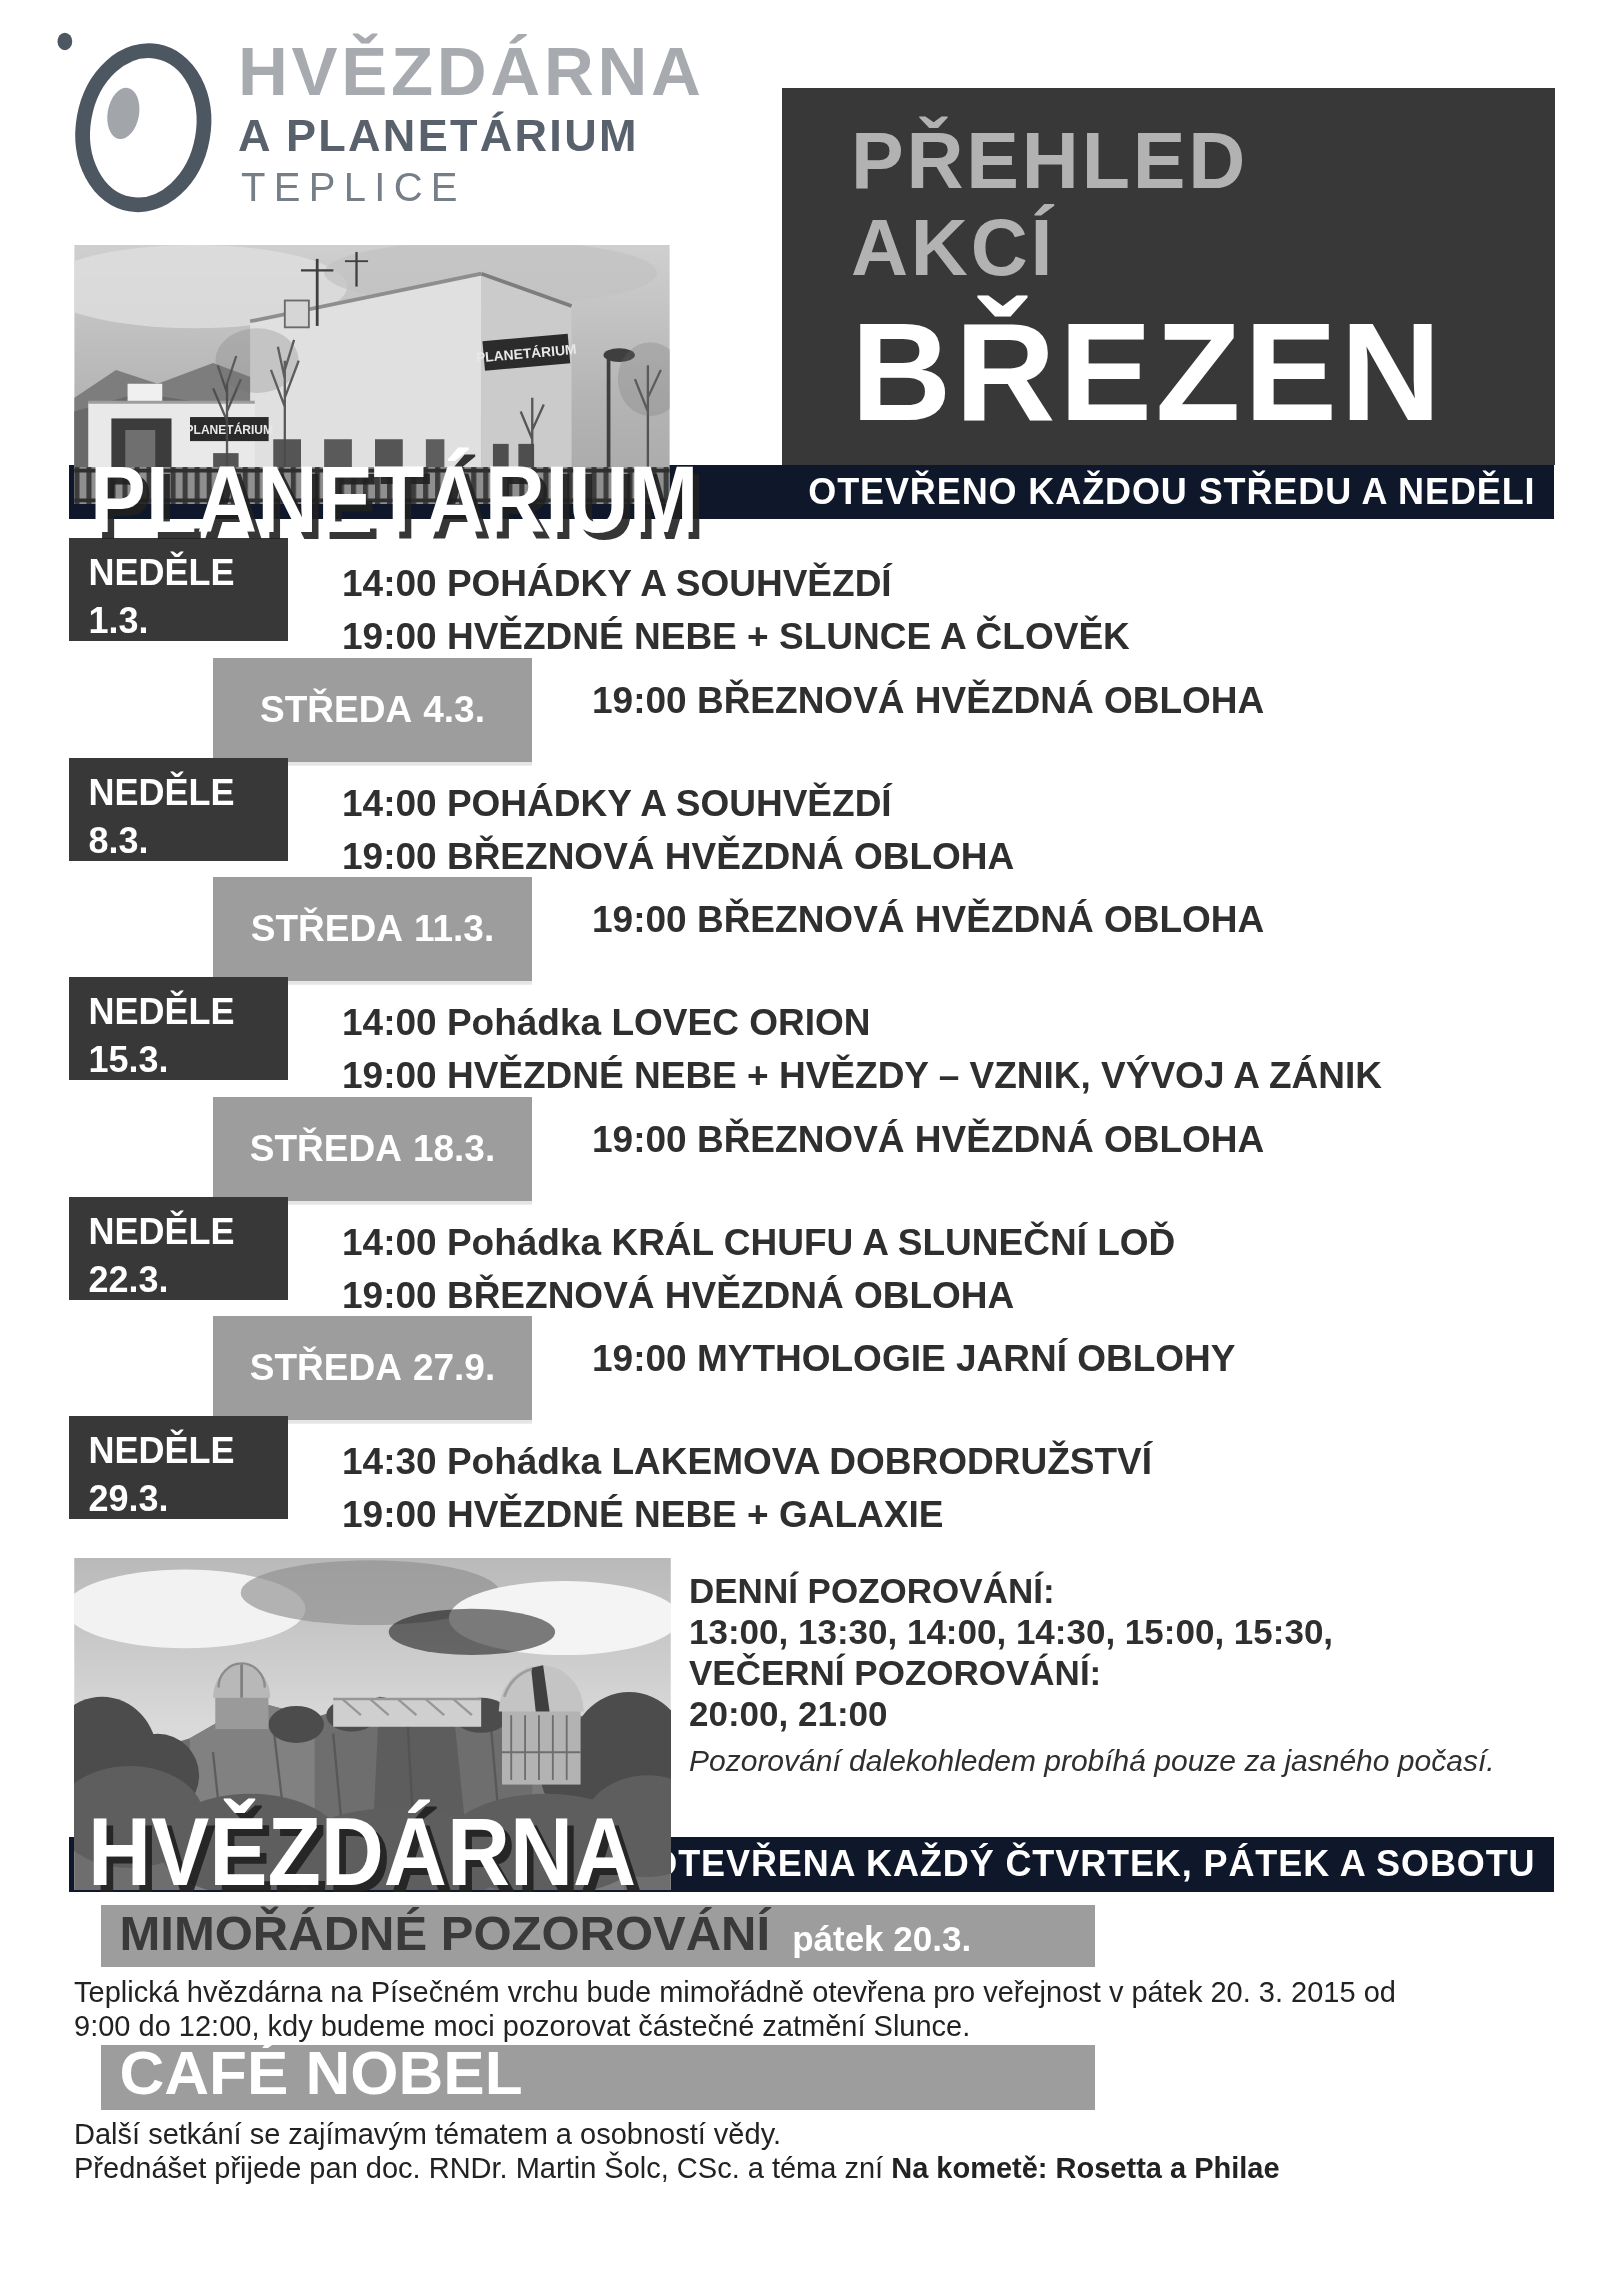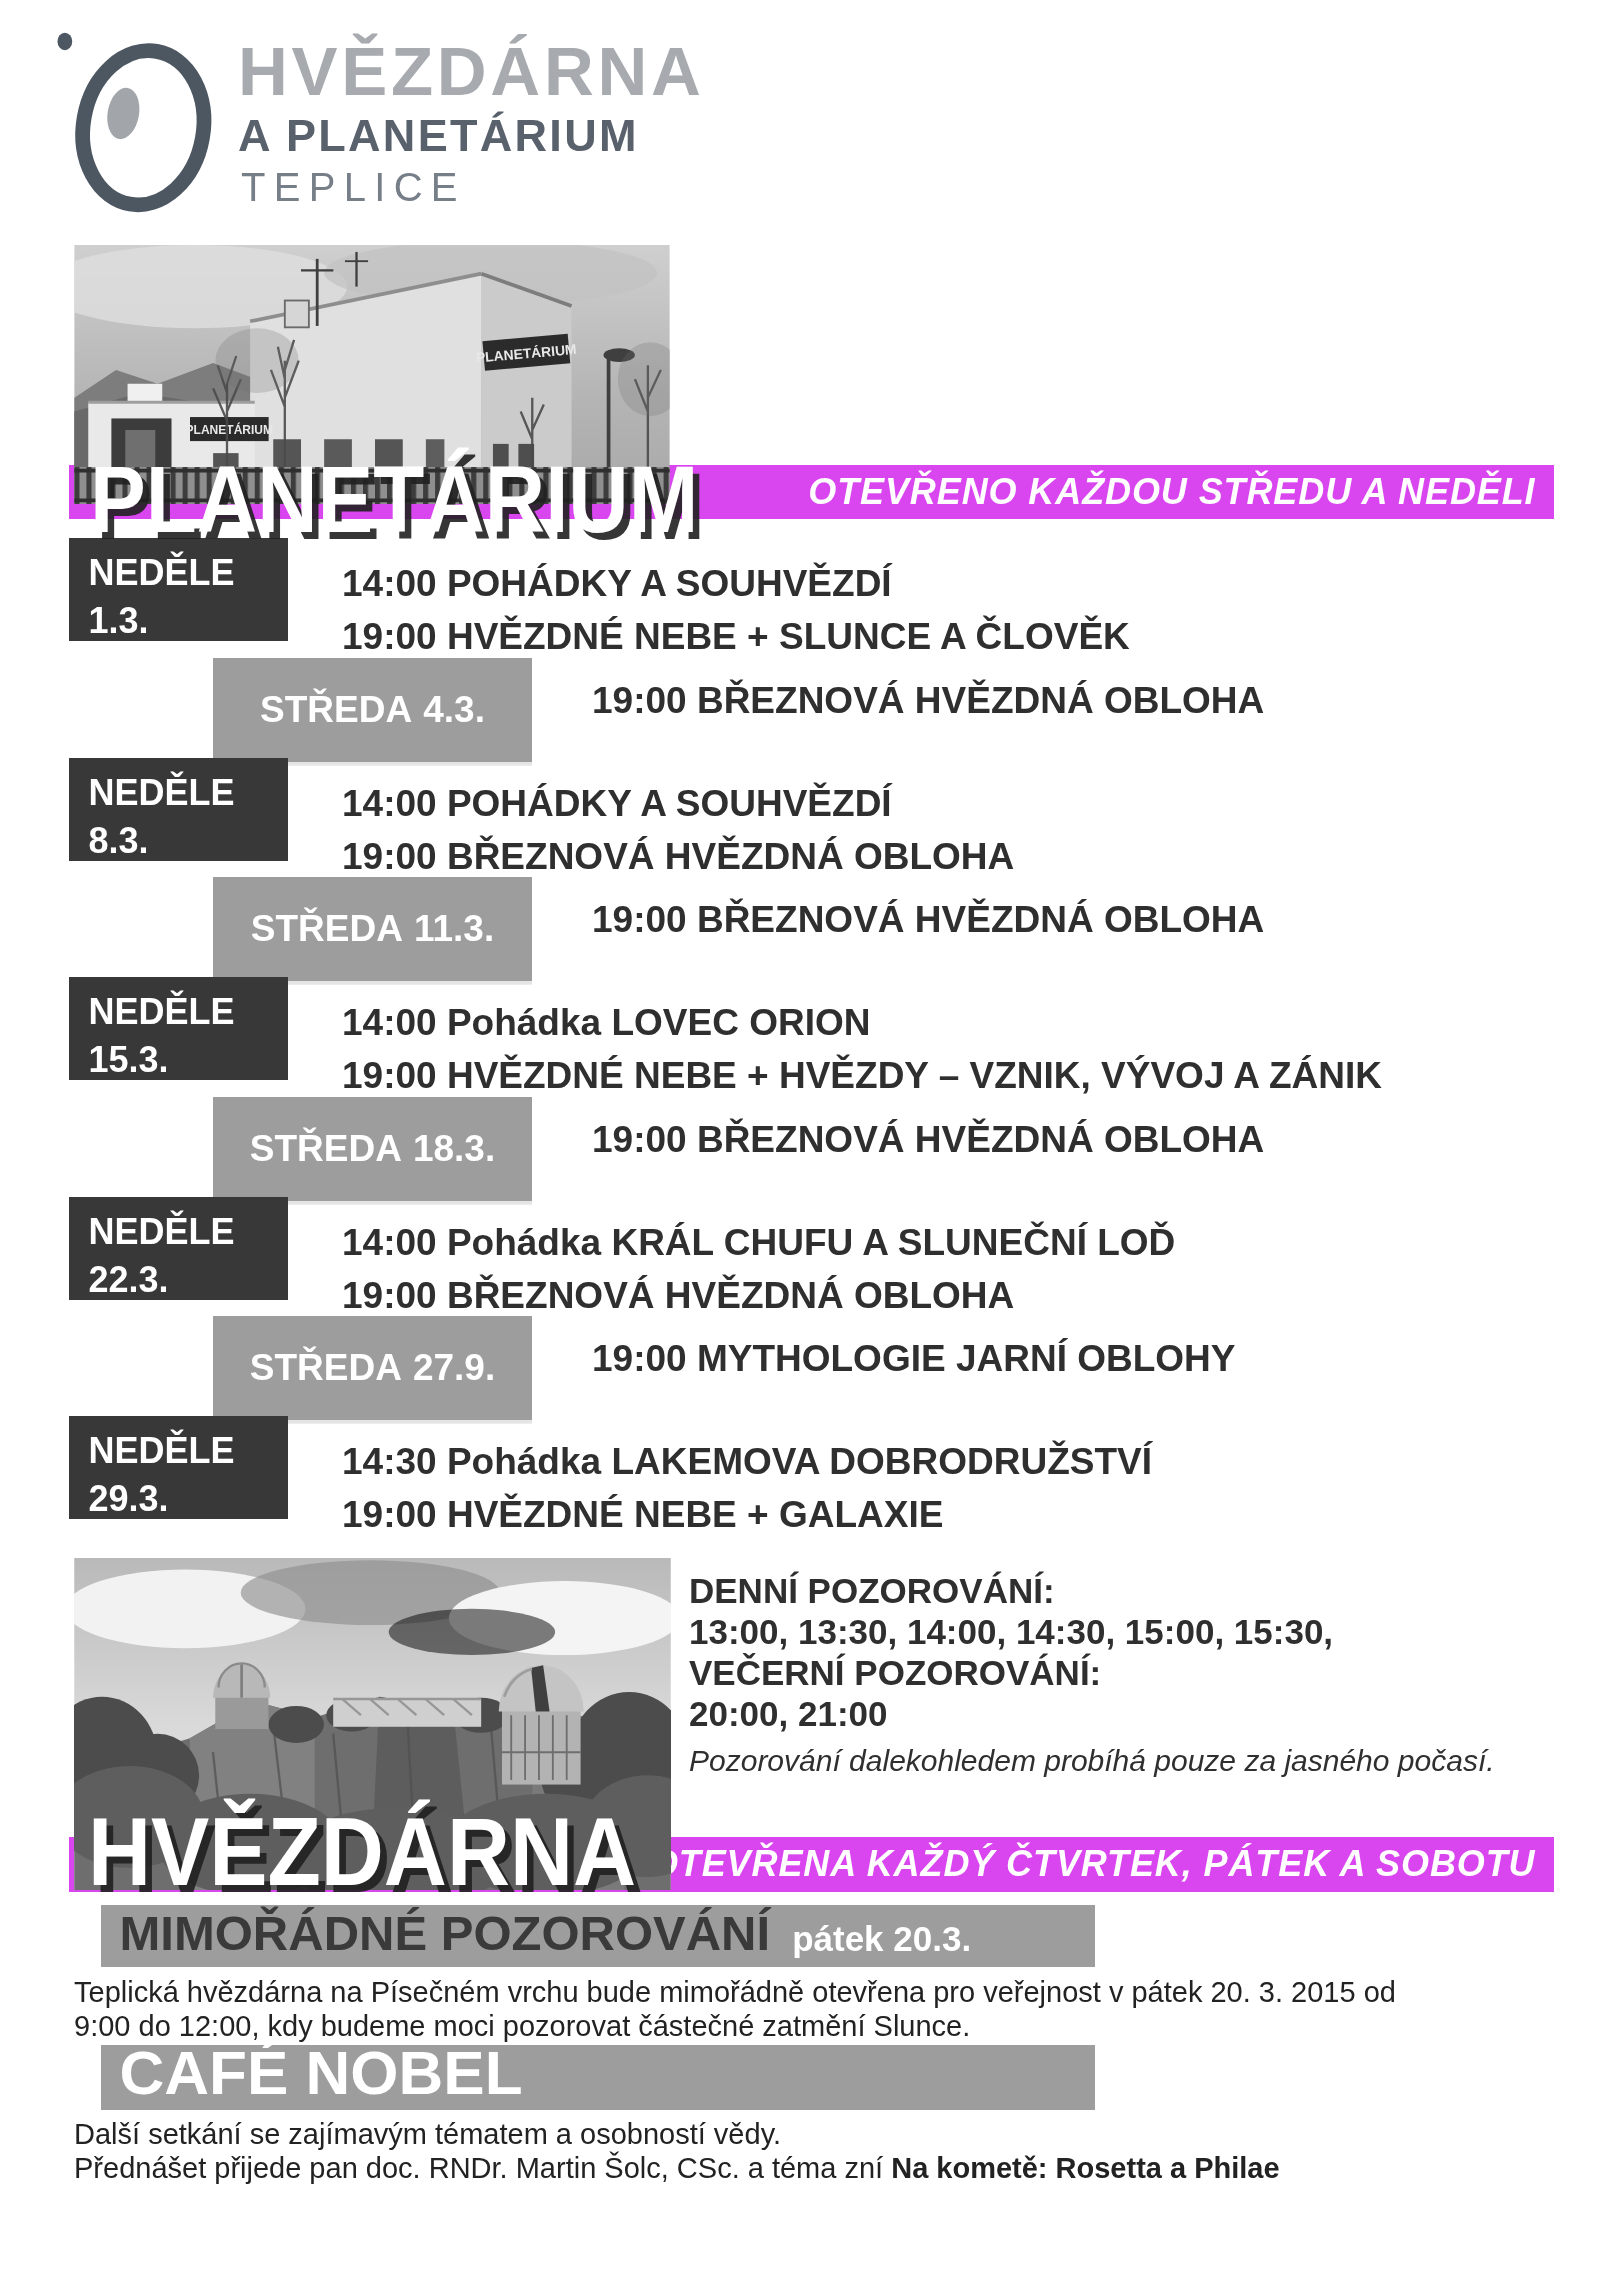--- a/index.html
+++ b/index.html
@@ -14,21 +14,21 @@
   .logo-line2{left:238px;top:110px;font-size:45px;font-weight:700;letter-spacing:2.3px;color:#59616c;}
   .logo-line3{left:241px;top:165px;font-size:40px;font-weight:400;letter-spacing:8.3px;color:#767e88;}
 
   
   .header-box{left:782px;top:88px;width:773px;height:377px;background:#383838;
     box-sizing:border-box;padding:29px 0 0 69px;}
   .hdr-gray{font-size:79px;font-weight:700;letter-spacing:2.8px;line-height:87px;color:#b2b2b2;}
   .hdr-month{font-size:139px;font-weight:700;letter-spacing:3.7px;line-height:148px;color:#ffffff;margin-top:6.5px;}
 
   
-  .bar{left:69px;width:1485px;background:#d946ef;font-style:italic;}
+  .bar{left:69px;width:1485px;background:#0f172a;}
   .bar1{top:465px;height:54px;}
   .bar2{top:1837px;height:55px;}
   .bar-label{position:absolute;right:18.5px;top:0;line-height:54px;font-size:36px;font-weight:700;
     letter-spacing:0.9px;color:#ffffff;white-space:nowrap;}
 
   
   .big-title{font-weight:700;color:#ffffff;white-space:nowrap;
     text-shadow:7.4px 6.5px 0 rgba(32,32,32,0.9);transform-origin:left top;z-index:6;}
   .title-planetarium{left:90px;top:445px;font-size:95px;transform:scaleX(0.88);}
   .title-hvezdarna{left:88px;top:1796px;font-size:97px;transform:scaleX(0.90);}
@@ -79,20 +79,25 @@
     <g transform="rotate(10 200 235)">
       <ellipse cx="200" cy="235" rx="130" ry="168" fill="none" stroke="#4d5761" stroke-width="32"></ellipse>
       <ellipse cx="152" cy="212" rx="34" ry="56" fill="#a2a6ab"></ellipse>
     </g>
     <ellipse cx="30" cy="48" rx="16" ry="19" fill="#4d5761"></ellipse>
   </svg>
   <div class="abs logo-line1">HVĚZDÁRNA</div>
   <div class="abs logo-line2">A PLANETÁRIUM</div>
   <div class="abs logo-line3">TEPLICE</div>
 
+  <div class="abs header-box">
+    <div class="hdr-gray">PŘEHLED</div>
+    <div class="hdr-gray">AKCÍ</div>
+    <div class="hdr-month">BŘEZEN</div>
+  </div>
 
   <div class="abs bar bar1">
     <div class="bar-label">OTEVŘENO KAŽDOU STŘEDU A NEDĚLI</div>
   </div>
 
   <svg class="abs photo" style="left:74px;top:245px;" width="596" height="259" viewBox="0 0 1287 560">
     <defs>
       <linearGradient id="sky1" x1="0" y1="0" x2="0" y2="1">
         <stop offset="0" stop-color="#cfcfcf"></stop>
           <stop offset="0.6" stop-color="#b4b4b4"></stop>

